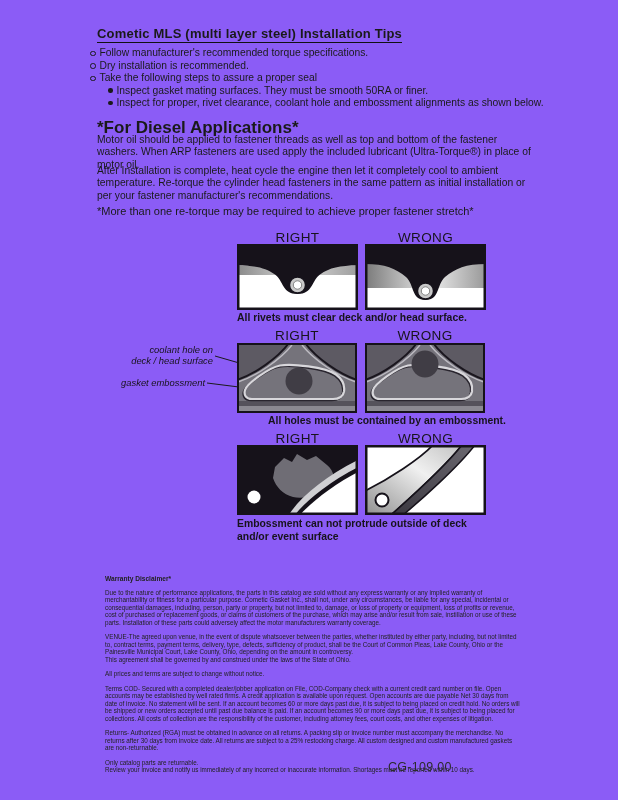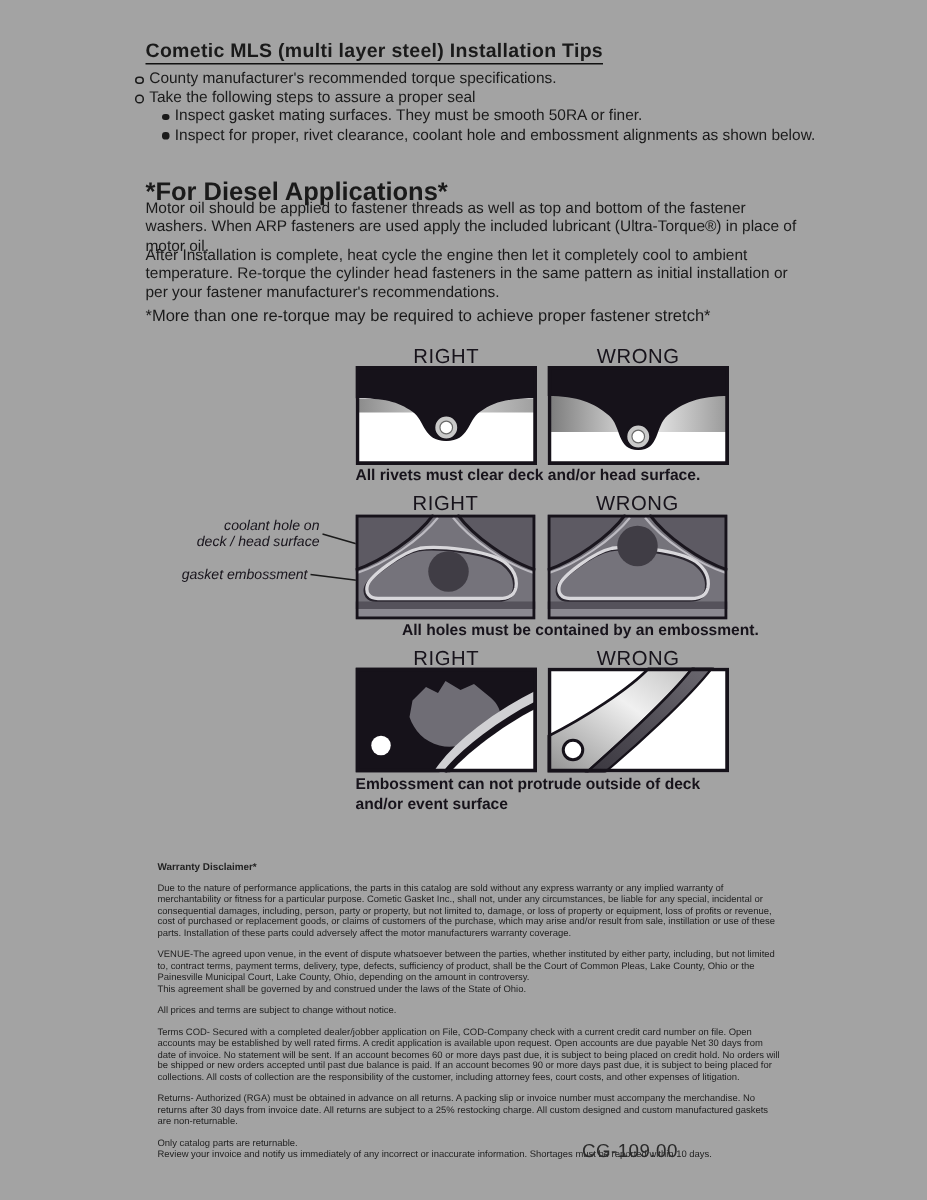--- a/index.html
+++ b/index.html
@@ -1,16 +1,16 @@
 <!DOCTYPE html>
 <html><head>
 <meta charset="utf-8">
 <style>
   html,body{margin:0;padding:0;background:#ffffff;}
-  .doc{position:relative;width:618px;height:800px;background:#a3a3a3;overflow:hidden;
+  .doc{position:relative;width:618px;height:800px;background:#8b5cf6;overflow:hidden;
        font-family:"Liberation Sans","DejaVu Sans",sans-serif;color:#1a1a1a;}
   .abs{position:absolute;}
 
   .page-title{left:97px;top:26px;font-size:13px;font-weight:bold;letter-spacing:.2px;
               border-bottom:1.6px solid #111;padding-bottom:1px;display:inline-block;}
 
   .tips{left:90px;top:47px;width:480px;font-size:10.3px;line-height:12.5px;}
   .tip-row{display:flex;align-items:flex-start;}
   .obullet{flex:0 0 auto;width:3.5px;height:3.5px;border:1px solid #1a1a1a;border-radius:50%;
            margin:3.5px 4px 0 0;}
@@ -42,21 +42,25 @@
 </head>
 <body>
 
 <div class="doc">
 
   <div class="abs page-title">Cometic MLS (multi layer steel) Installation Tips</div>
 
   <div class="abs tips">
     <div class="tip-row">
       <span class="obullet"></span>
-      <span>County manufacturer's recommended torque specifications.</span>
+      <span>Follow manufacturer's recommended torque specifications.</span>
+    </div>
+    <div class="tip-row">
+      <span class="obullet"></span>
+      <span>Dry installation is recommended.</span>
     </div>
     <div class="tip-row">
       <span class="obullet"></span>
       <span>Take the following steps to assure a proper seal</span>
     </div>
     <div class="tip-row sub">
       <span class="fbullet"></span>
       <span>Inspect gasket mating surfaces.  They must be smooth 50RA or finer.</span>
     </div>
     <div class="tip-row sub">

